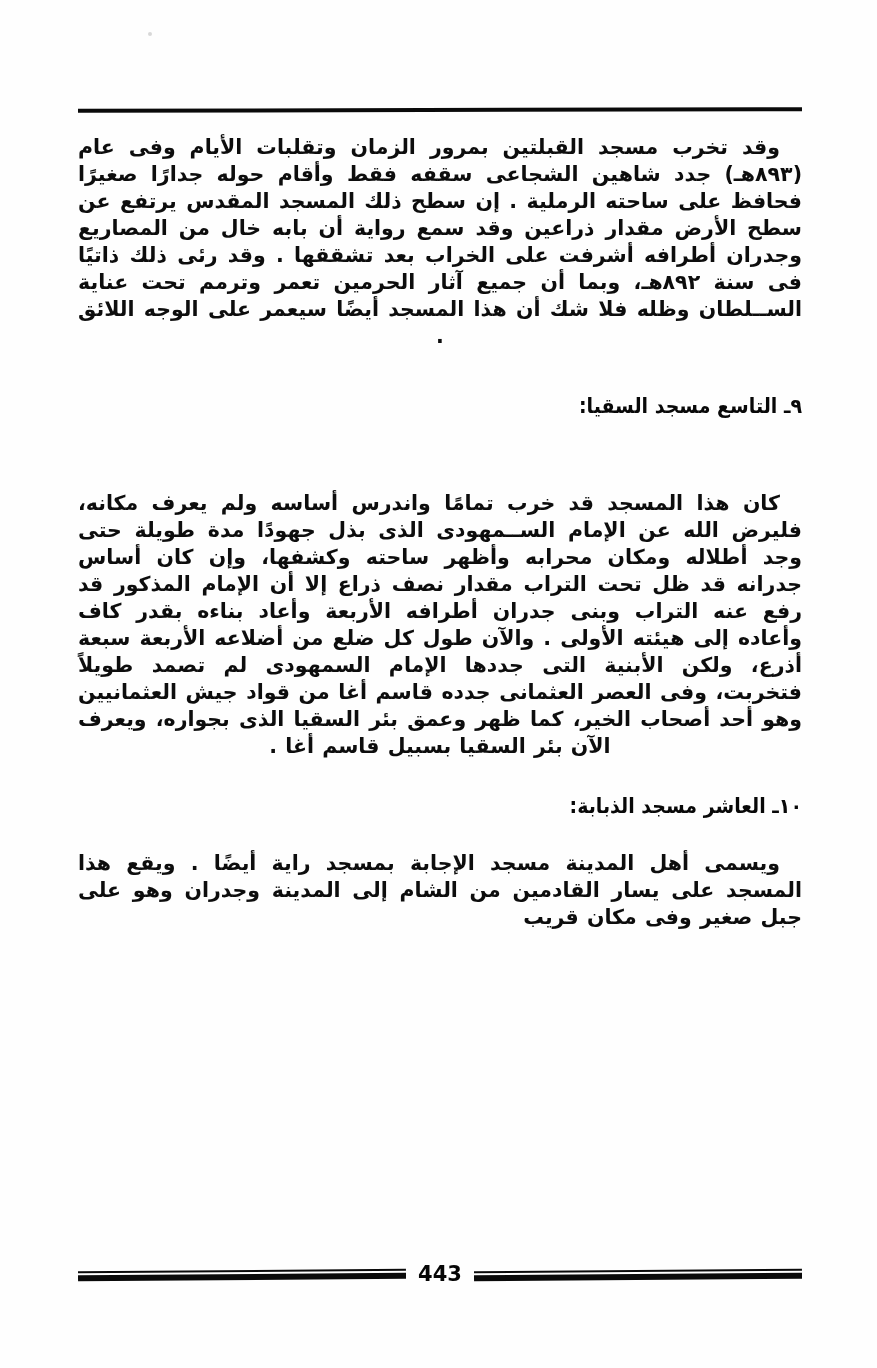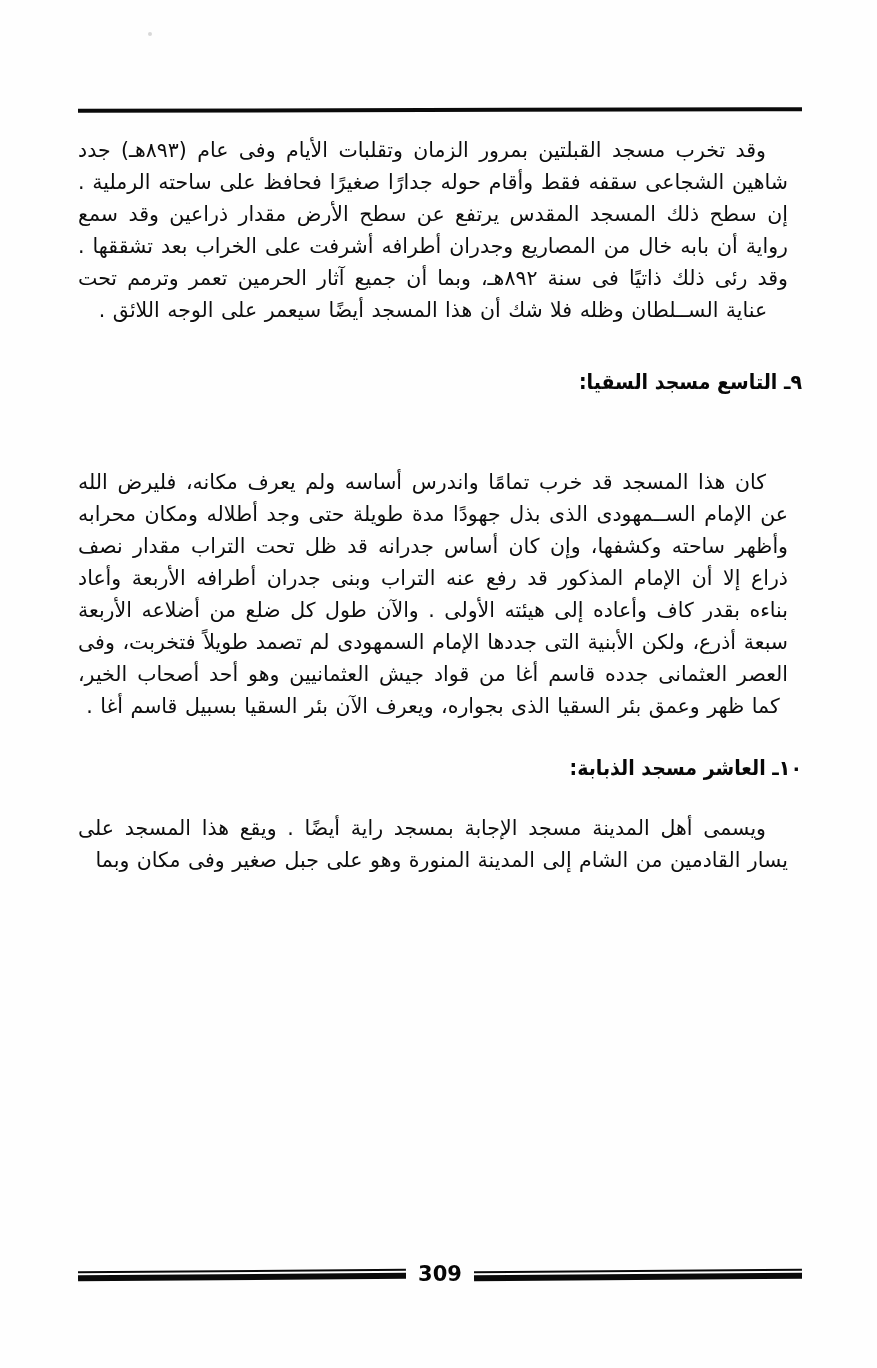--- a/index.html
+++ b/index.html
@@ -50,30 +50,30 @@
   }
 
   .body-block {
     position: absolute;
     top: 134px;
     left: 0;
     width: 724px;
   }
 
   p.para {
-    margin: 0 14px 0 0;
+    margin: 0 0 0 0;
     text-align: justify;
     text-align-last: center;
     font-size: 20.5px;
-    line-height: 32px;
+    line-height: 27px;
     color: #0d0d0d;
     text-indent: 22px;
     letter-spacing: 0px;
     word-spacing: 1px;
-    font-weight: 400;
+    font-weight: 700;
     -webkit-font-smoothing: none;
   }
 
   p.para.last-right {
     text-align-last: right;
   }
 
   .para-gap-lg { height: 40px; }
   .para-gap-md { height: 30px; }
 
@@ -163,30 +163,30 @@
       <div class="para-gap-lg"></div>
 
       <p class="para">كان هذا المسجد قد خرب تمامًا واندرس أساسه ولم يعرف مكانه، فليرض الله عن الإمام الســمهودى الذى بذل جهودًا مدة طويلة حتى وجد أطلاله ومكان محرابه وأظهر ساحته وكشفها، وإن كان أساس جدرانه قد ظل تحت التراب مقدار نصف ذراع إلا أن الإمام المذكور قد رفع عنه التراب وبنى جدران أطرافه الأربعة وأعاد بناءه بقدر كاف وأعاده إلى هيئته الأولى . والآن طول كل ضلع من أضلاعه الأربعة سبعة أذرع، ولكن الأبنية التى جددها الإمام السمهودى لم تصمد طويلاً فتخربت، وفى العصر العثمانى جدده قاسم أغا من قواد جيش العثمانيين وهو أحد أصحاب الخير، كما ظهر وعمق بئر السقيا الذى بجواره، ويعرف الآن بئر السقيا بسبيل قاسم أغا .</p>
 
       <div class="para-gap-md"></div>
 
       <h2 class="section-heading">١٠ـ العاشر مسجد الذبابة:</h2>
 
       <div class="para-gap-md"></div>
 
-      <p class="para last-right">ويسمى أهل المدينة مسجد الإجابة بمسجد راية أيضًا . ويقع هذا المسجد على يسار القادمين من الشام إلى المدينة المنورة وهو على جبل صغير وفى مكان وبما</p>
+      <p class="para last-right">ويسمى أهل المدينة مسجد الإجابة بمسجد راية أيضًا . ويقع هذا المسجد على يسار القادمين من الشام إلى المدينة وجدران وهو على جبل صغير وفى مكان قريب</p>
 
     </div>
   </div>
 
   <div class="footer">
     <div class="footer-rule-group left">
       <div class="thin"></div>
       <div class="thick"></div>
     </div>
-    <div class="page-number">309</div>
+    <div class="page-number">443</div>
     <div class="footer-rule-group right">
       <div class="thin"></div>
       <div class="thick"></div>
     </div>
   </div>
 
 </div>
 
 </body></html>

